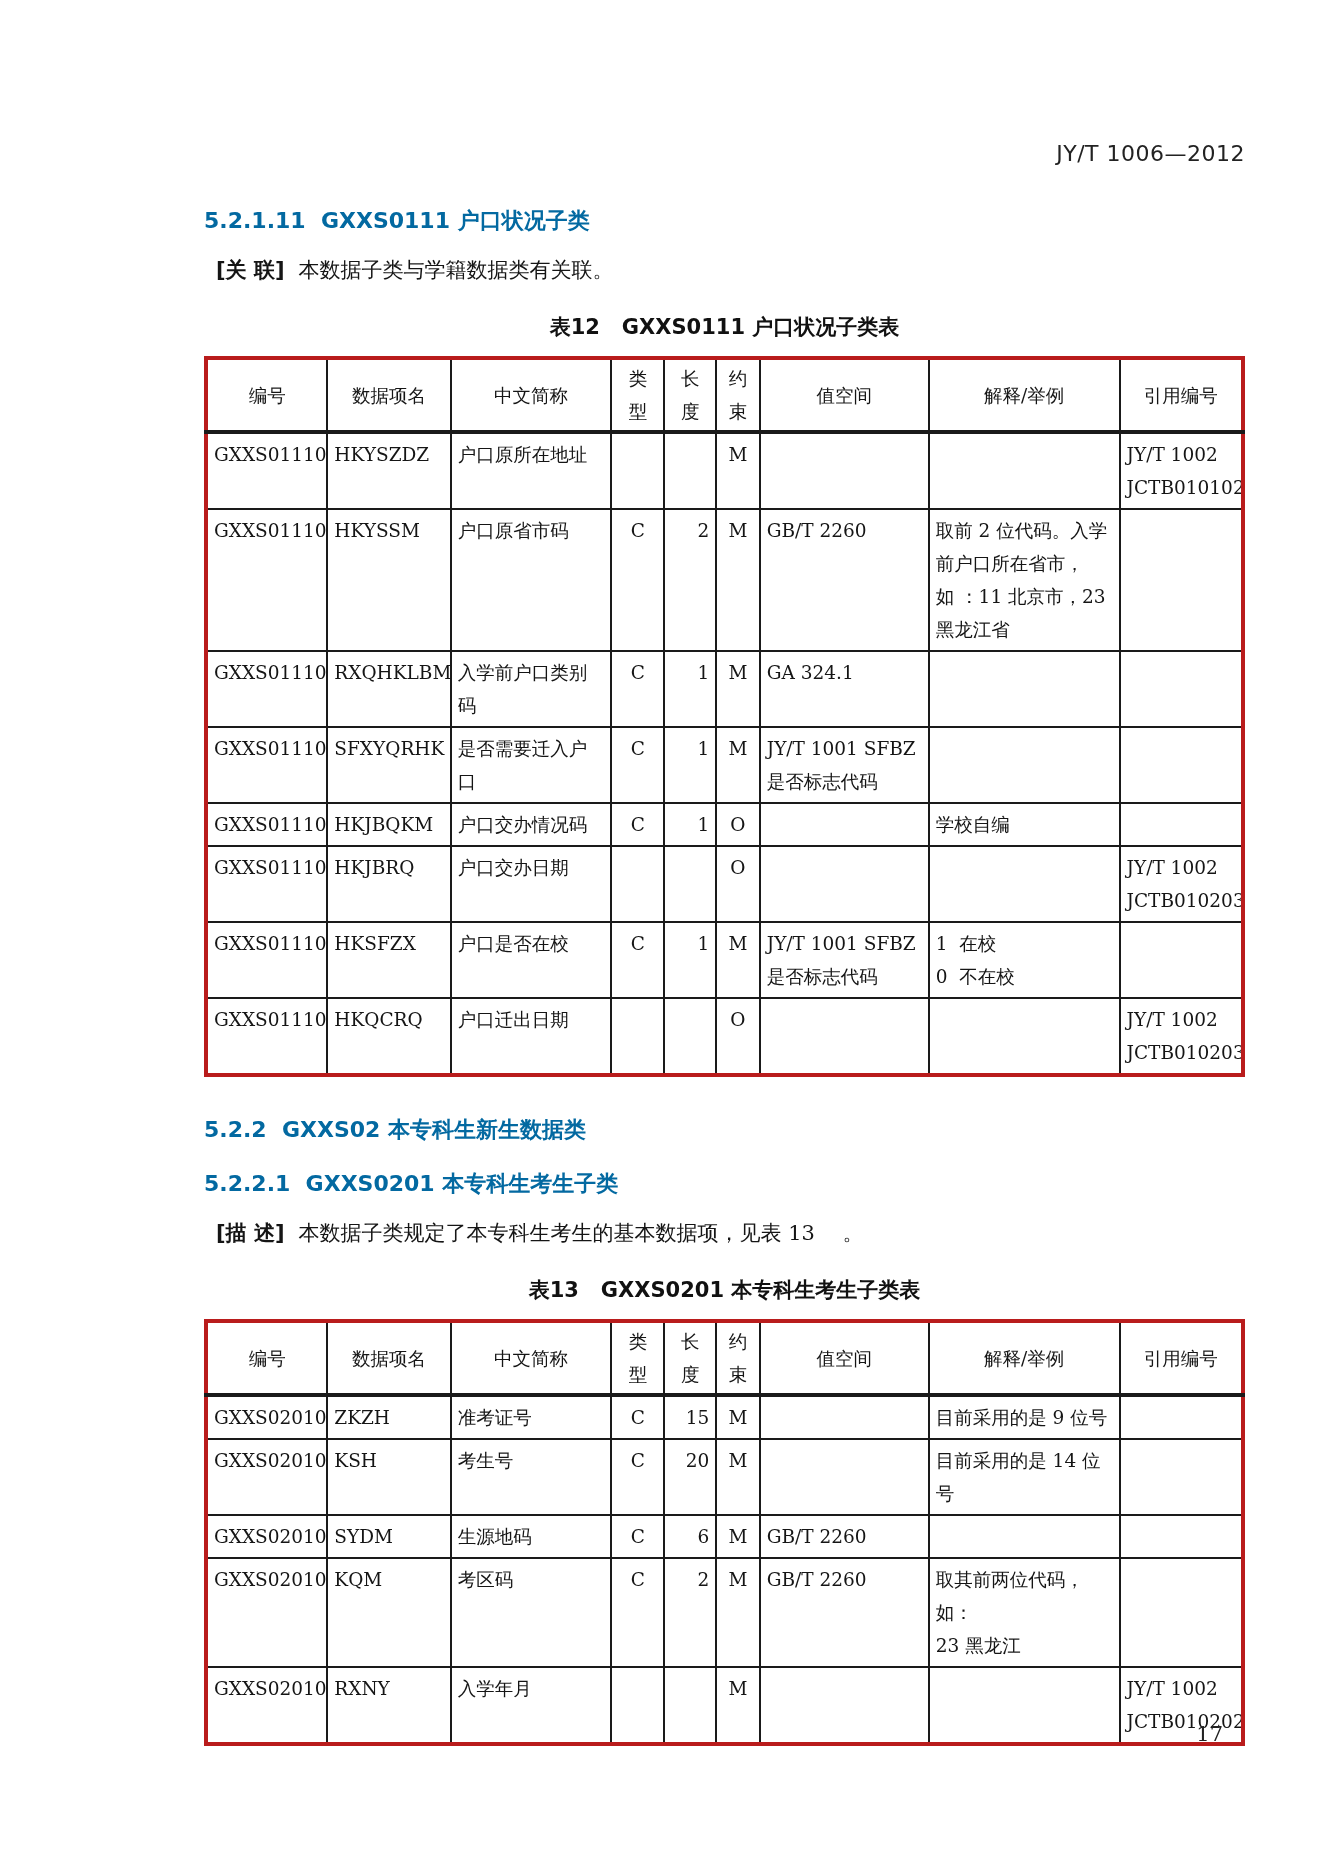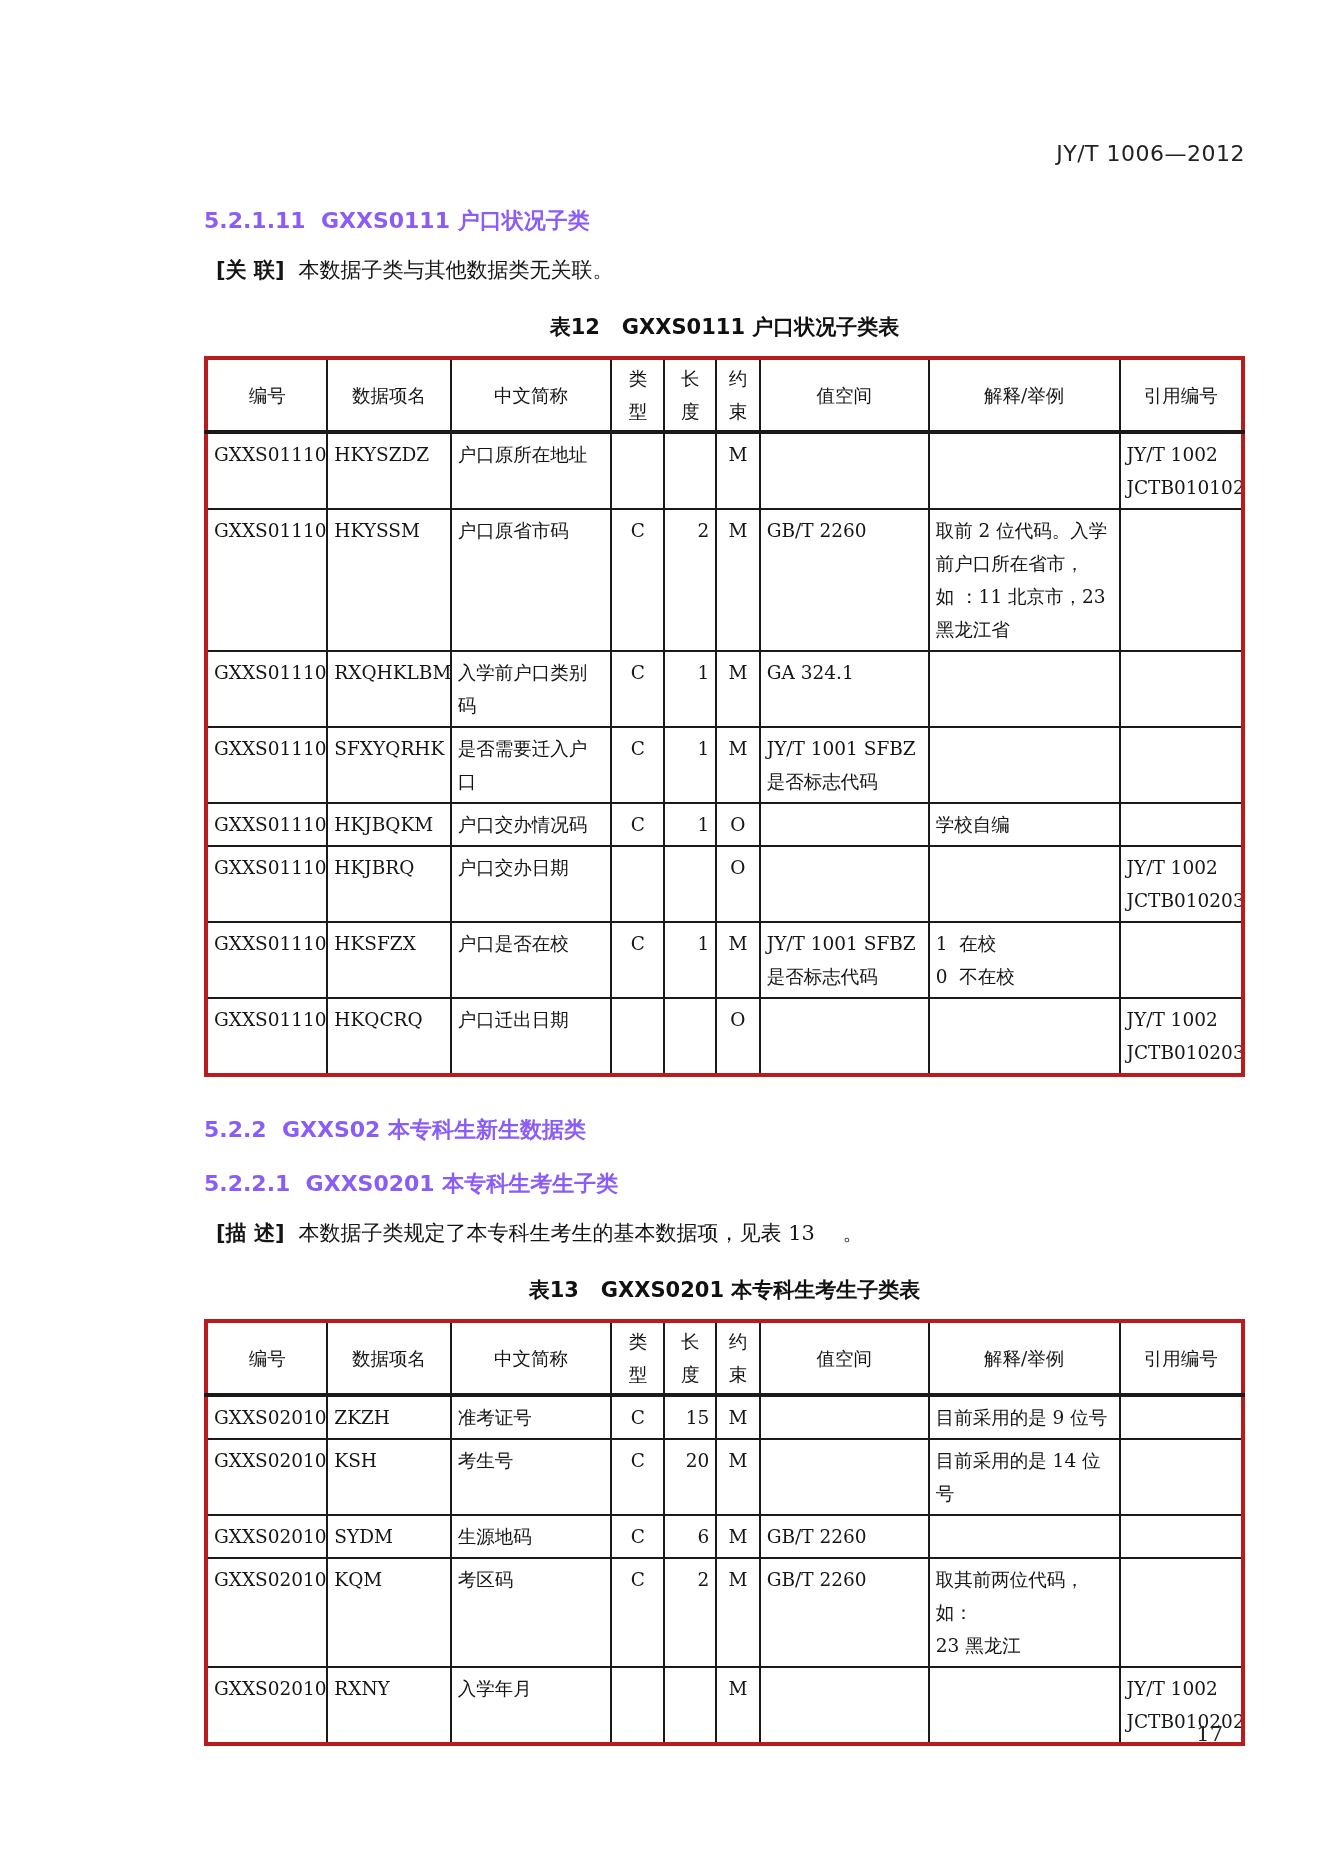--- a/index.html
+++ b/index.html
@@ -26,21 +26,21 @@
     color:#222;
   }
 
   .section {
     font-family:"DejaVu Sans","Liberation Sans",sans-serif;
     font-weight:bold;
     font-size:22px;
     line-height:30px;
     margin:38px 0 0 0;
     white-space:pre-wrap;
-    color:#8b5cf6;
+    color:#0369a1;
   }
   .section.tight { margin-top:24px; }
 
   .para {
     font-size:21px;
     line-height:36px;
     margin:16px 0 0 12px;
     white-space:pre-wrap;
     color:#151515;
   }
@@ -110,21 +110,21 @@
 <body>
 
 <div class="page">
   <div class="content">
 
     <div class="doc-header">JY/T 1006—2012</div>
 
     <h2 class="section">5.2.1.11  GXXS0111 户口状况子类</h2>
 
 
-    <p class="para"><span class="label">[关 联]</span><span>本数据子类与其他数据类无关联。</span></p>
+    <p class="para"><span class="label">[关 联]</span><span>本数据子类与学籍数据类有关联。</span></p>
 
     <div class="table-caption">表12   GXXS0111 户口状况子类表</div>
 
     <table class="datatable">
       <colgroup>
         <col style="width:11.7%">
           <col style="width:11.9%">
           <col style="width:15.5%">
         <col style="width:5.1%">
           <col style="width:5.0%">

